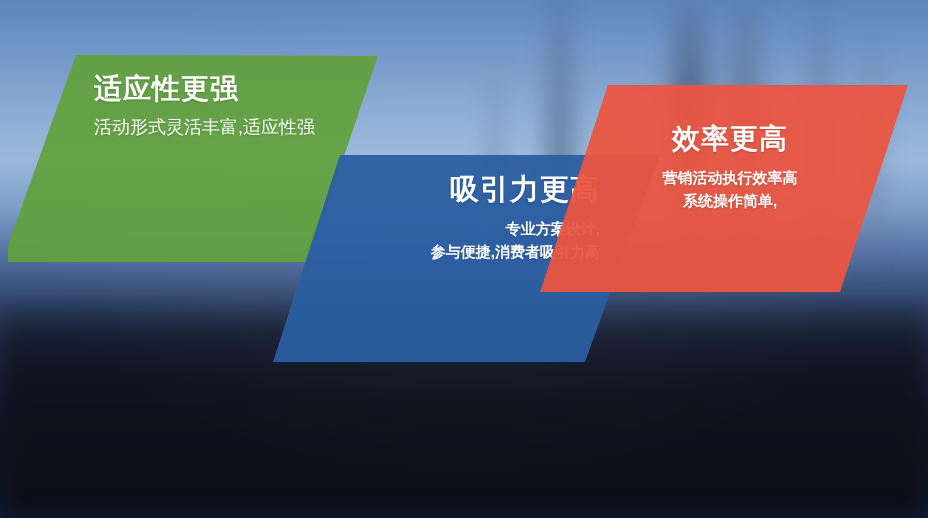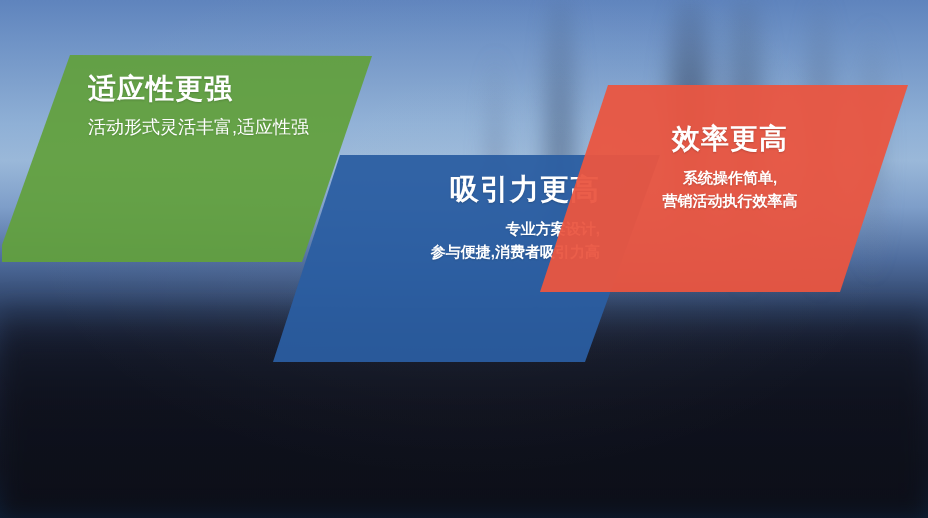--- a/index.html
+++ b/index.html
@@ -103,21 +103,21 @@
   }
   .panel-desc-line {
     font-size: 15px;
     font-weight: bold;
     line-height: 1.55;
     white-space: nowrap;
     text-shadow: 0 1px 2px rgba(0,0,0,0.15);
   }
 
   
-  #card-green { left: 2px; top: 40px; width: 400px; height: 240px; z-index: 3; }
+  #card-green { left: 8px; top: 40px; width: 400px; height: 240px; z-index: 3; }
   #card-green .panel-text { left: 86px; top: 32px; text-align: left; }
   #card-green .panel-title { font-size: 28px; margin-bottom: 8px; }
   #card-green .panel-desc-line { font-size: 18px; font-weight: normal; }
 
   
   #card-blue { left: 240px; top: 140px; width: 420px; height: 240px; z-index: 4; }
   #card-blue .panel-text { left: 30px; top: 32px; width: 330px; text-align: right; }
   #card-blue .panel-title { font-size: 29px; margin-bottom: 10px; }
 
   
@@ -161,18 +161,18 @@
   </div>
 
   <div class="panel" id="card-red">
     <div class="panel-shape">
       <svg width="408" height="240" viewBox="0 0 408 240">
         <polygon id="poly-red" points="88,15 388,15 320,222 20,222" fill="#ea5540" fill-opacity="0.95"></polygon>
       </svg>
     </div>
     <div class="panel-text">
       <div class="panel-title">效率更高</div>
+      <div class="panel-desc-line">营销活动执行效率高</div>
       <div class="panel-desc-line">系统操作简单,</div>
-      <div class="panel-desc-line">营销活动执行效率高</div>
     </div>
   </div>
 
 </div>
 
 </body></html>

